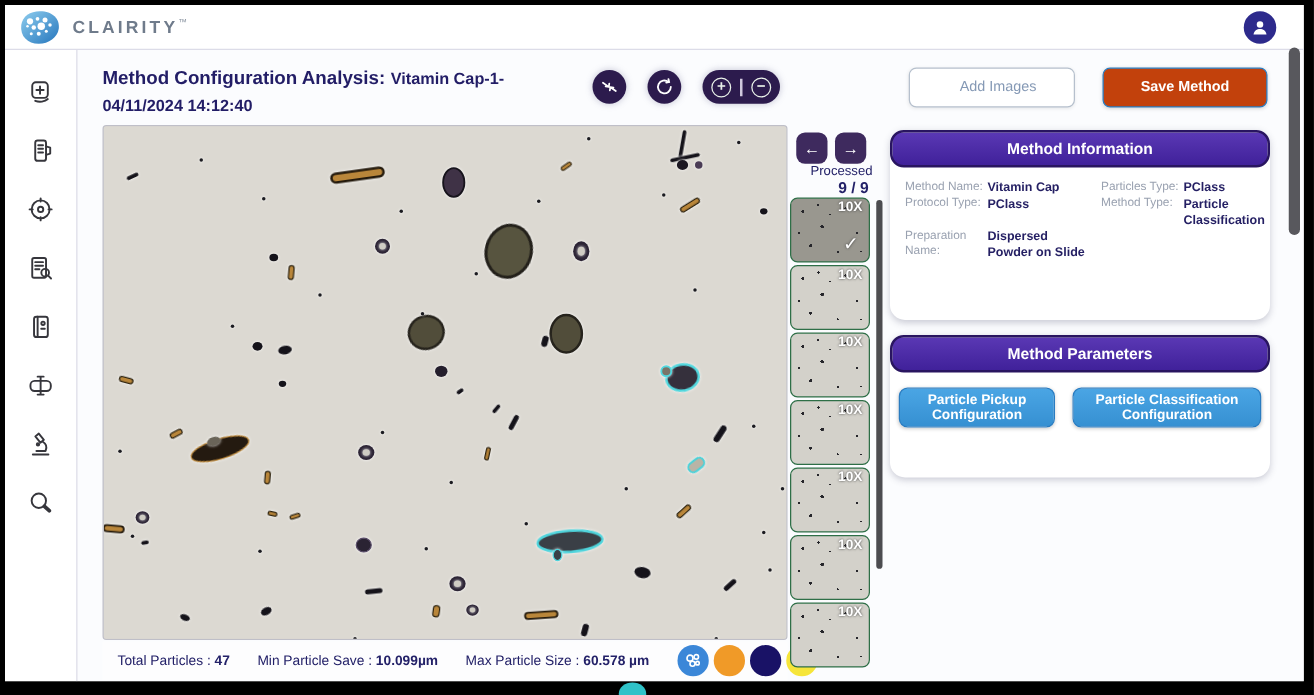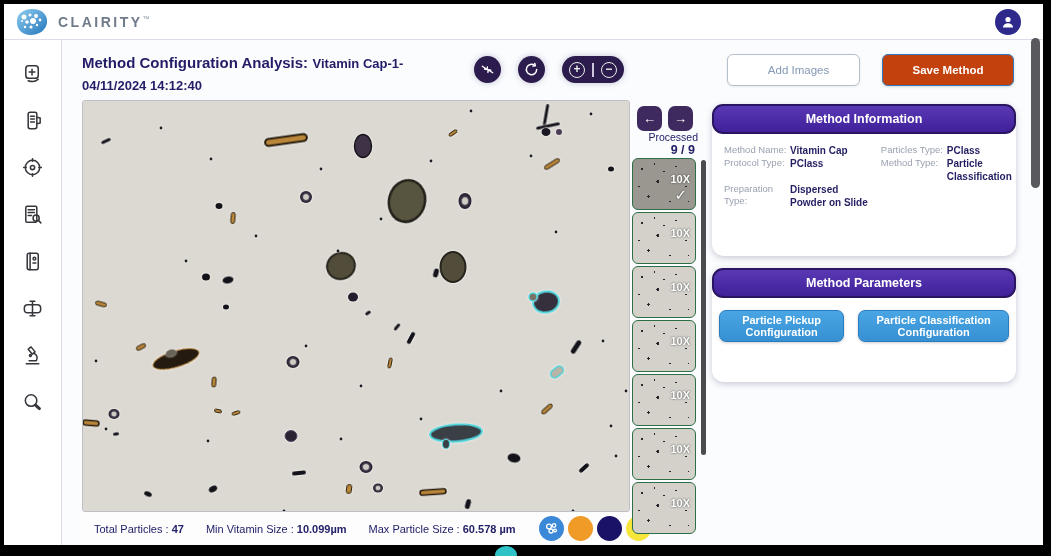--- a/index.html
+++ b/index.html
@@ -67,21 +67,21 @@
       radial-gradient(1.5px 1.5px at 70% 15%,#26262b 60%,transparent 61%),
       radial-gradient(2.5px 2px at 40% 45%,#26262b 60%,transparent 61%),
       radial-gradient(1.5px 1.5px at 85% 55%,#26262b 60%,transparent 61%),
       radial-gradient(2px 2px at 25% 75%,#26262b 60%,transparent 61%),
       radial-gradient(1.5px 1.5px at 60% 85%,#26262b 60%,transparent 61%),
       radial-gradient(1px 1px at 50% 25%,#26262b 60%,transparent 61%),
       radial-gradient(1.5px 1.5px at 10% 55%,#26262b 60%,transparent 61%),
       radial-gradient(1px 1px at 90% 85%,#26262b 60%,transparent 61%),
       radial-gradient(1.5px 1.5px at 35% 10%,#26262b 60%,transparent 61%);}
   .thumb.sel{background-color:#99978f;}
-  .thumb .mag{position:absolute;top:14px;right:5px;color:#fff;font-size:11px;font-weight:bold;text-shadow:0 0 2px #333;}
+  .thumb .mag{position:absolute;top:1px;right:5px;color:#fff;font-size:11px;font-weight:bold;text-shadow:0 0 2px #333;}
   .thumb .chk{position:absolute;bottom:5px;right:8px;color:#fff;font-size:15px;font-weight:bold;text-shadow:0 0 2px #333;}
   .thumb-scroll{position:absolute;left:639px;top:120px;width:5px;height:295px;background:#4c4c50;border-radius:3px;cursor:pointer;}
 
   
   .panel{position:absolute;left:650px;width:304px;background:#fff;border-radius:12px;
     box-shadow:0 2px 6px rgba(60,60,90,.25);}
   .panel-hd{height:30px;border-radius:11px;background:linear-gradient(#5a38b4,#40219a);border:2px solid #291560;
     color:#fff;font-size:12.5px;font-weight:bold;display:flex;align-items:center;justify-content:center;}
   .p-mi{top:64px;height:152px;}
   .p-mp{top:228px;height:114px;}
@@ -316,21 +316,21 @@
             <circle cx="533" cy="355" r="1.4" fill="#1b1b20"></circle>
           </g>
       </svg>
     </div>
 
     <div class="statusbar">
       <span class="stat">
         <span>Total Particles :</span> <b>47</b></span>
       <span class="sdiv"></span>
       <span class="stat">
-        <span>Min Vitamin Size :</span> <b>10.099µm</b></span>
+        <span>Min Particle Save :</span> <b>10.099µm</b></span>
       <span class="sdiv"></span>
       <span class="stat">
         <span>Max Particle Size :</span> <b>60.578 µm</b></span>
       <span class="sdiv"></span>
       <div class="legend">
           <div class="legend-dot" style="background: rgb(59, 135, 216);">
             <svg width="15" height="15" viewBox="0 0 15 15" style="stroke:#fff;fill:none;stroke-width:1.3;">
               <circle cx="5" cy="5.5" r="2.4"></circle>
               <circle cx="10" cy="4.5" r="1.8"></circle>
               <circle cx="7" cy="10" r="2"></circle>
@@ -380,21 +380,21 @@
       <div class="mi-grid">
         <div class="mi-f f0">
           <span class="lab">Method Name:</span><span class="val">Vitamin Cap</span></div>
         <div class="mi-f f1">
           <span class="lab">Particles Type:</span><span class="val">PClass</span></div>
         <div class="mi-f f2">
           <span class="lab">Protocol Type:</span><span class="val">PClass</span></div>
         <div class="mi-f f3">
           <span class="lab">Method Type:</span><span class="val">Particle Classification</span></div>
         <div class="mi-f f4">
-          <span class="lab">Preparation Type:</span><span class="val">Dispersed Powder on Slide</span></div>
+          <span class="lab">Preparation Name:</span><span class="val">Dispersed Powder on Slide</span></div>
       </div>
     </div>
 
     <div class="panel p-mp">
       <div class="panel-hd">Method Parameters</div>
       <div class="mp-body">
         <button class="btn-param">Particle Pickup Configuration</button>
         <button class="btn-param">Particle Classification Configuration</button>
       </div>
     </div>

